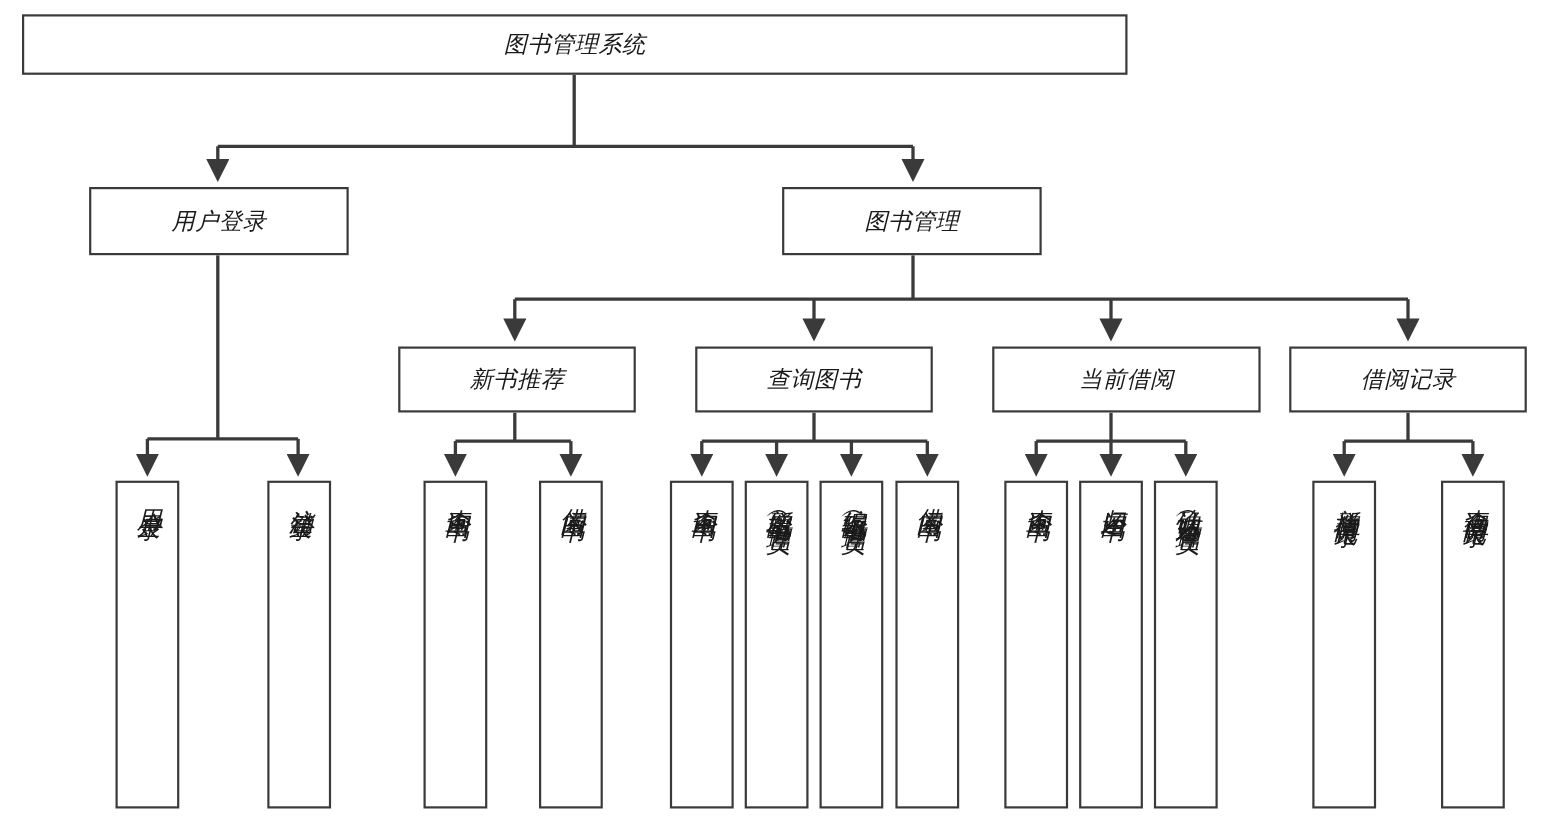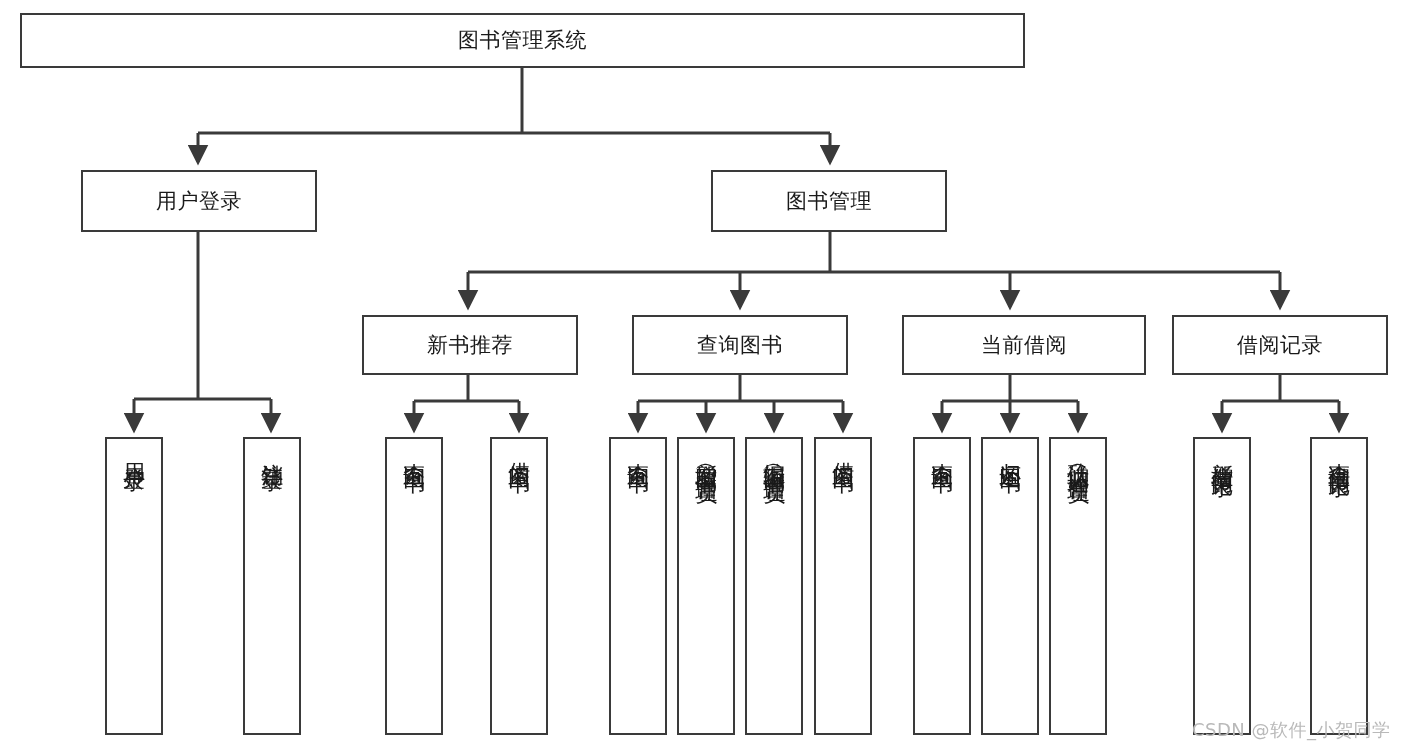--- a/index.html
+++ b/index.html
@@ -2,21 +2,21 @@
 <html><head>
 <meta charset="utf-8">
 <style>
   html,body{margin:0;padding:0;}
   body{
     width:1405px;height:747px;
     background:#ffffff;
     font-family:"DejaVu Sans","Liberation Sans",sans-serif;
     overflow:hidden;
   }
-  #stage{position:relative;width:1405px;height:747px;}
+  #stage{position:relative;width:1405px;height:747px;font-style:italic;}
   svg#wires{position:absolute;left:0;top:0;width:1405px;height:747px;}
 
   .node{
     position:absolute;
     box-sizing:border-box;
     background:#ffffff;
     border:2px solid #3a3a3a;
     display:flex;
     align-items:center;
     justify-content:center;
@@ -163,15 +163,14 @@
     <span class="lbl">确认归还（管理员）</span>
   </div>
 
   <div class="node vert" style="left:1193px;top:437px;width:58px;height:298px;">
     <span class="lbl">新增借阅记录</span>
   </div>
   <div class="node vert" style="left:1310px;top:437px;width:58px;height:298px;">
     <span class="lbl">查询借阅记录</span>
   </div>
 
-  <div class="watermark" style="left:1192px;top:718px;">CSDN @软件_小贺同学</div>
 
 </div>
 
 </body></html>

